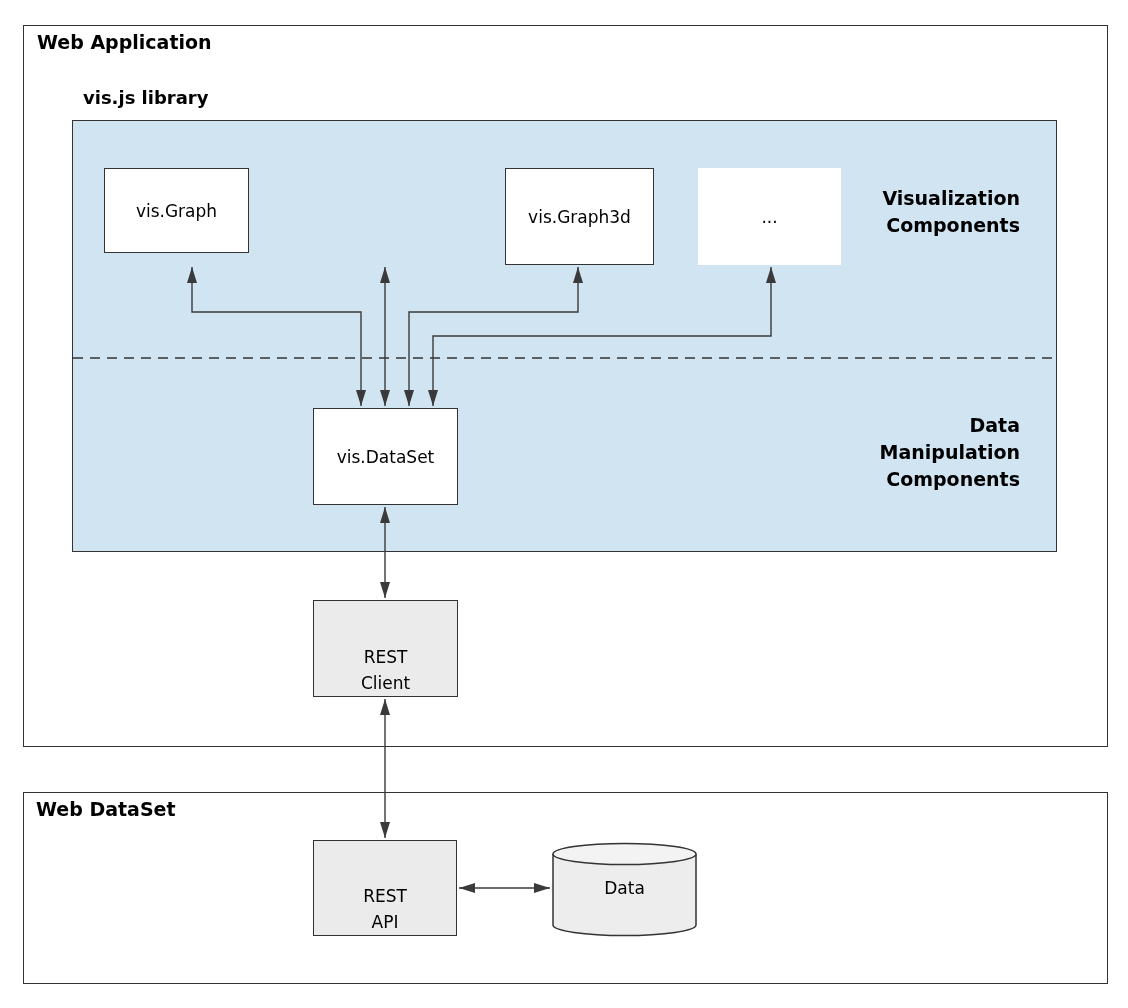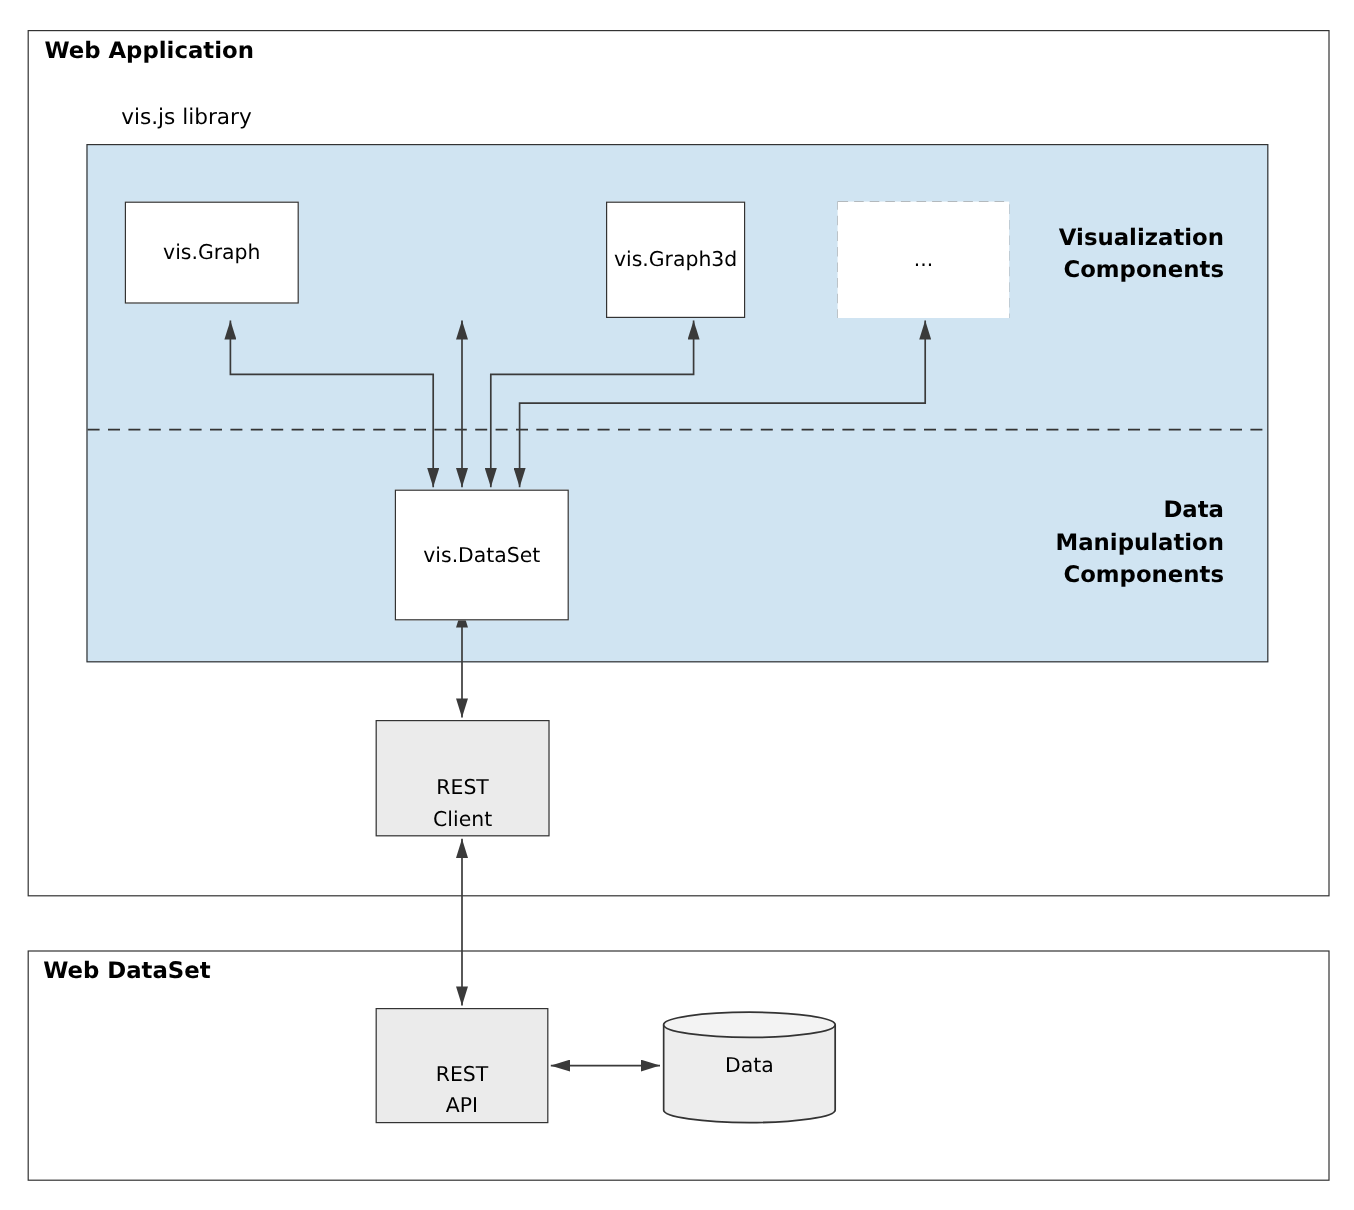--- a/index.html
+++ b/index.html
@@ -38,24 +38,23 @@
   .box.gray { background: #ebebeb; align-items: flex-end; }
   .box.dashed-box { border: none; background: #ffffff; }
   .section-title {
     font-size: 19px;
     font-weight: bold;
     z-index: 4;
     white-space: nowrap;
   }
   .sub-title {
     font-size: 18px;
-    font-weight: normal;
+    font-weight: bold;
     z-index: 4;
     white-space: nowrap;
-    margin-left: 18px;
   }
   .side-label {
     font-size: 19px;
     font-weight: bold;
     line-height: 27px;
     text-align: right;
     z-index: 4;
     white-space: nowrap;
   }
   #connector-layer {
@@ -111,38 +110,38 @@
     <path d="M385,507 V598" fill="none" stroke="#3a3a3a" stroke-width="1.4" marker-start="url(#arrow)" marker-end="url(#arrow)"></path>
 
     <path d="M385,699 V838" fill="none" stroke="#3a3a3a" stroke-width="1.4" marker-start="url(#arrow)" marker-end="url(#arrow)"></path>
 
     <path d="M459,888 H550" fill="none" stroke="#3a3a3a" stroke-width="1.4" marker-start="url(#arrow)" marker-end="url(#arrow)"></path>
   </svg>
 
   <div class="abs box" style="left:104px; top:168px; width:145px; height:85px;">
     <span>vis.Graph</span>
   </div>
-  <div class="abs box" style="left:505px; top:168px; width:116px; height:97px;">
+  <div class="abs box" style="left:505px; top:168px; width:149px; height:97px;">
     <span>vis.Graph3d</span>
   </div>
   <div class="abs box dashed-box" style="left:698px; top:168px; width:143px; height:97px;">
     <span>...</span>
   </div>
 
   <div class="abs side-label" style="right:108px; top:185px;">
     <div>Visualization</div>
     <div>Components</div>
   </div>
   <div class="abs side-label" style="right:108px; top:412px;">
     <div>Data</div>
     <div>Manipulation</div>
     <div>Components</div>
   </div>
 
-  <div class="abs box" style="left:329px; top:408px; width:145px; height:109px;">
+  <div class="abs box" style="left:313px; top:408px; width:145px; height:97px;">
     <span>vis.DataSet</span>
   </div>
 
   <div class="abs box gray" style="left:313px; top:600px; width:145px; height:97px;">
     <div>
       <div>REST</div>
       <div>Client</div>
     </div>
   </div>
 

